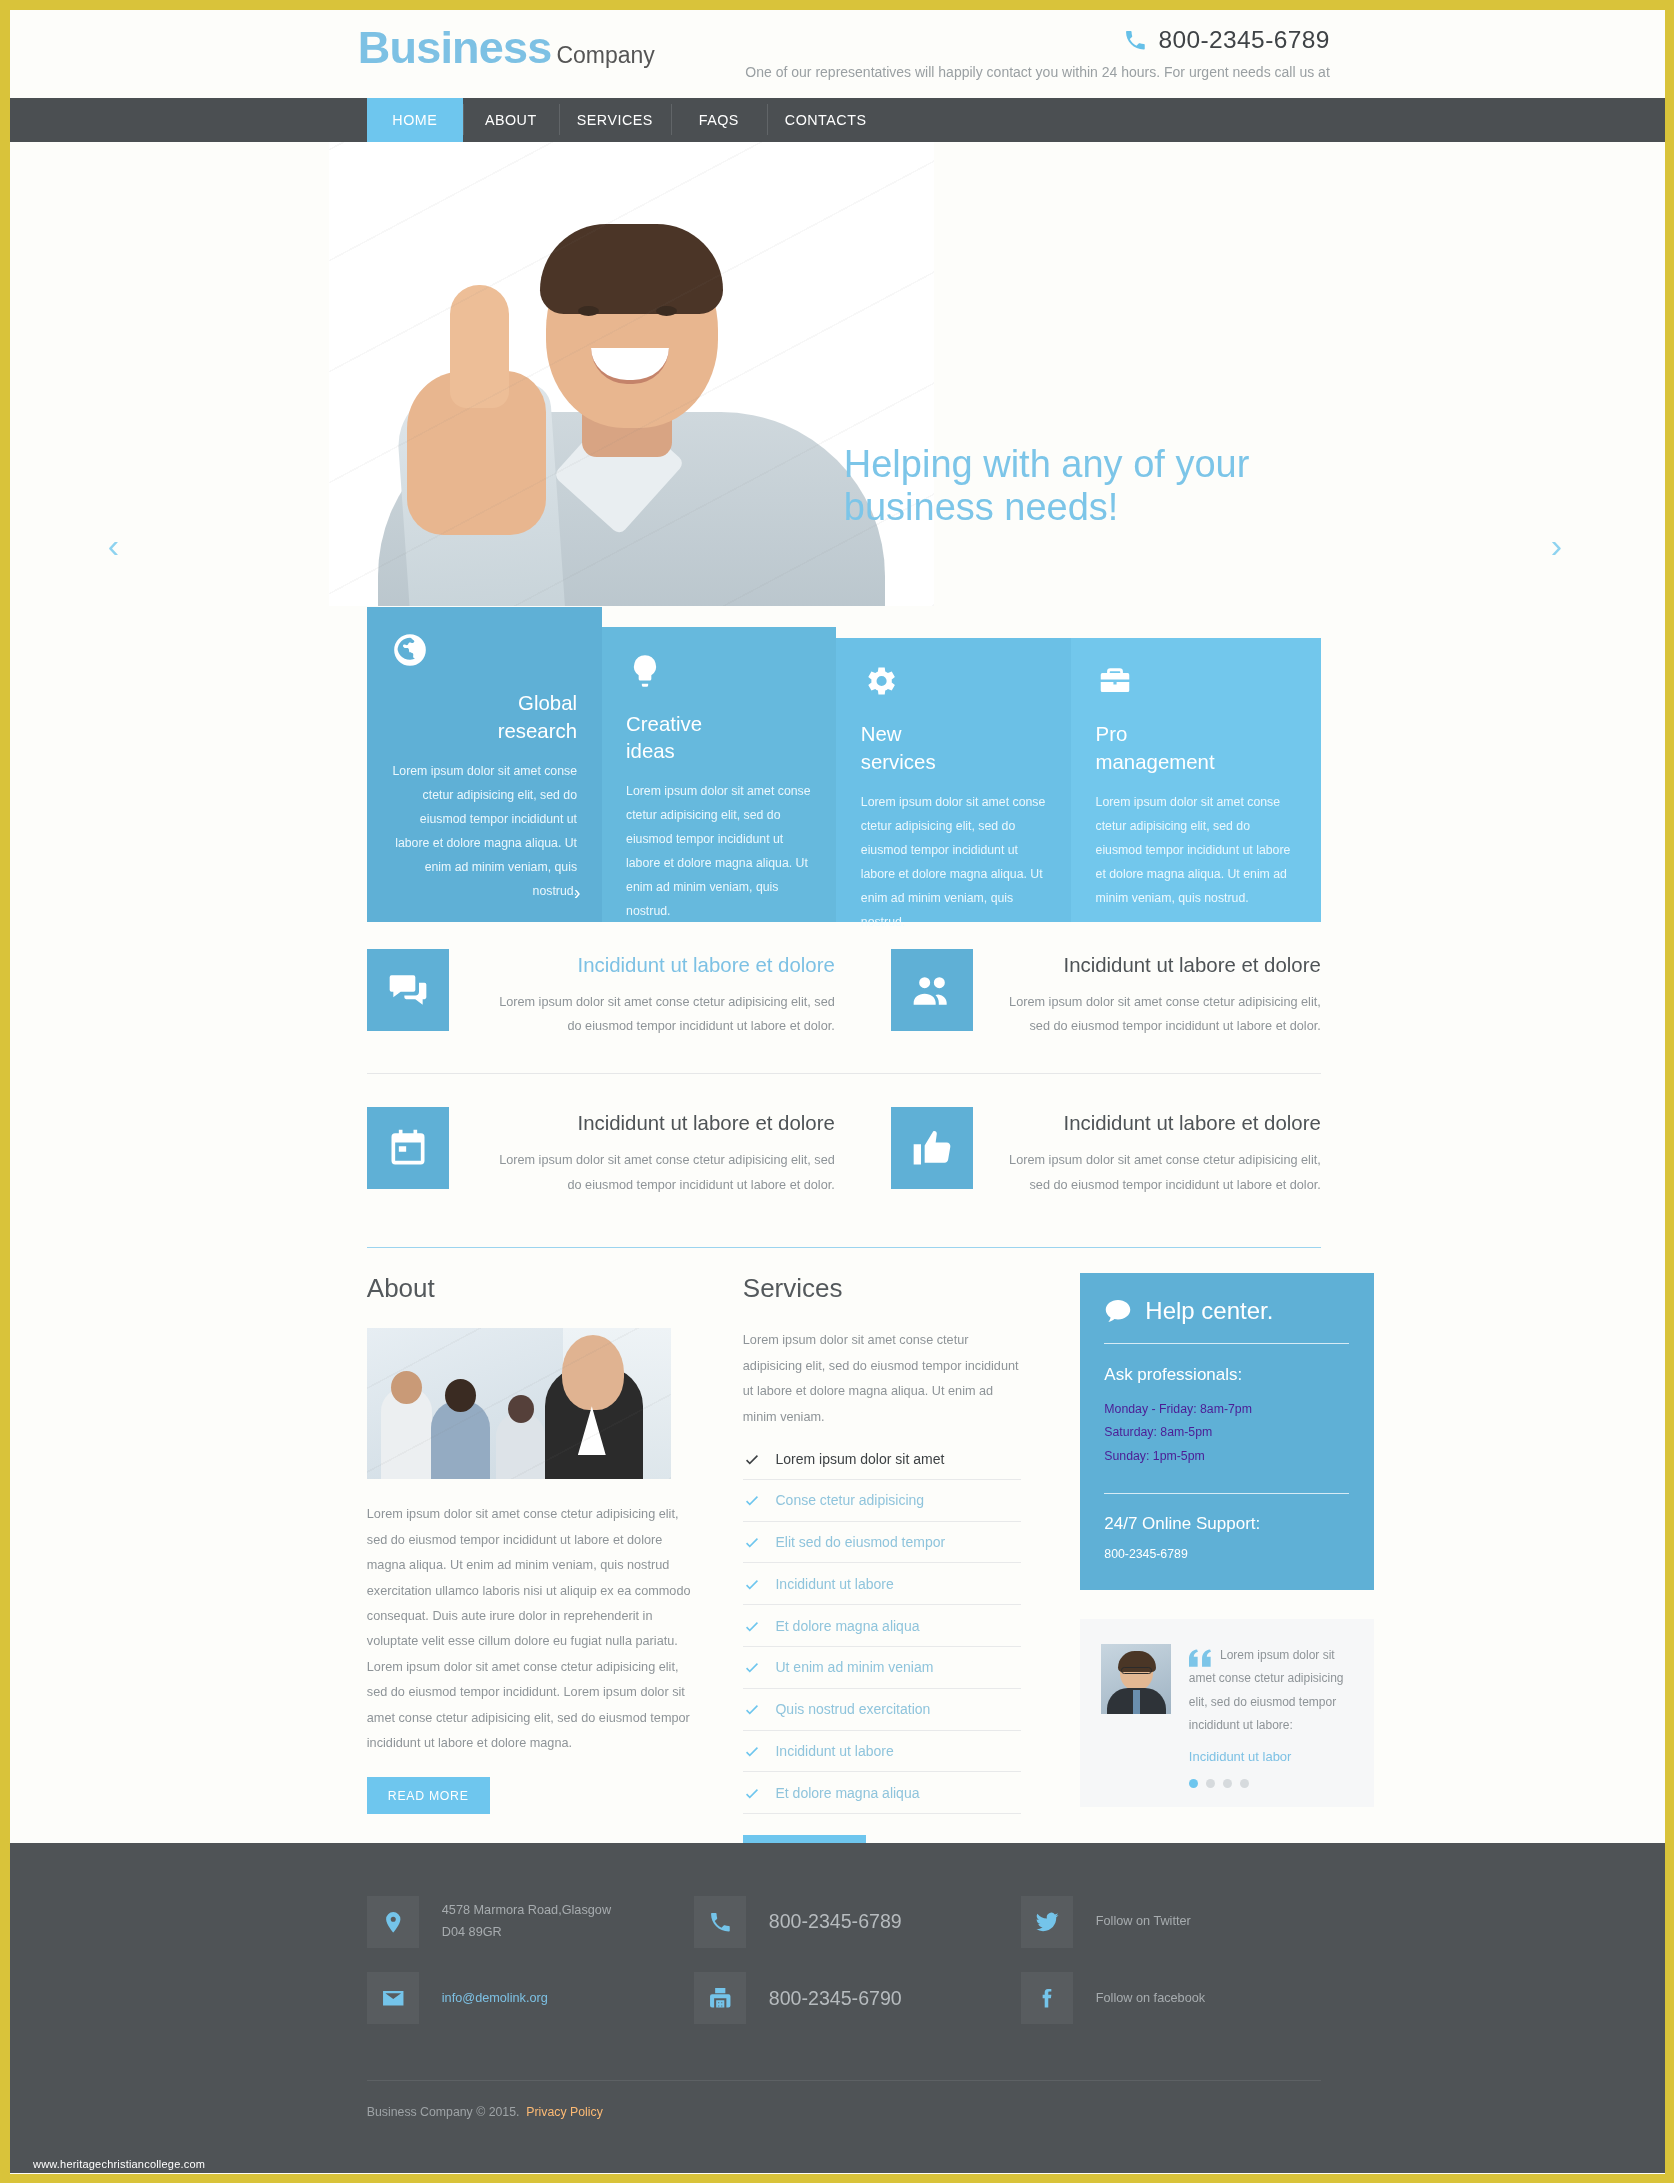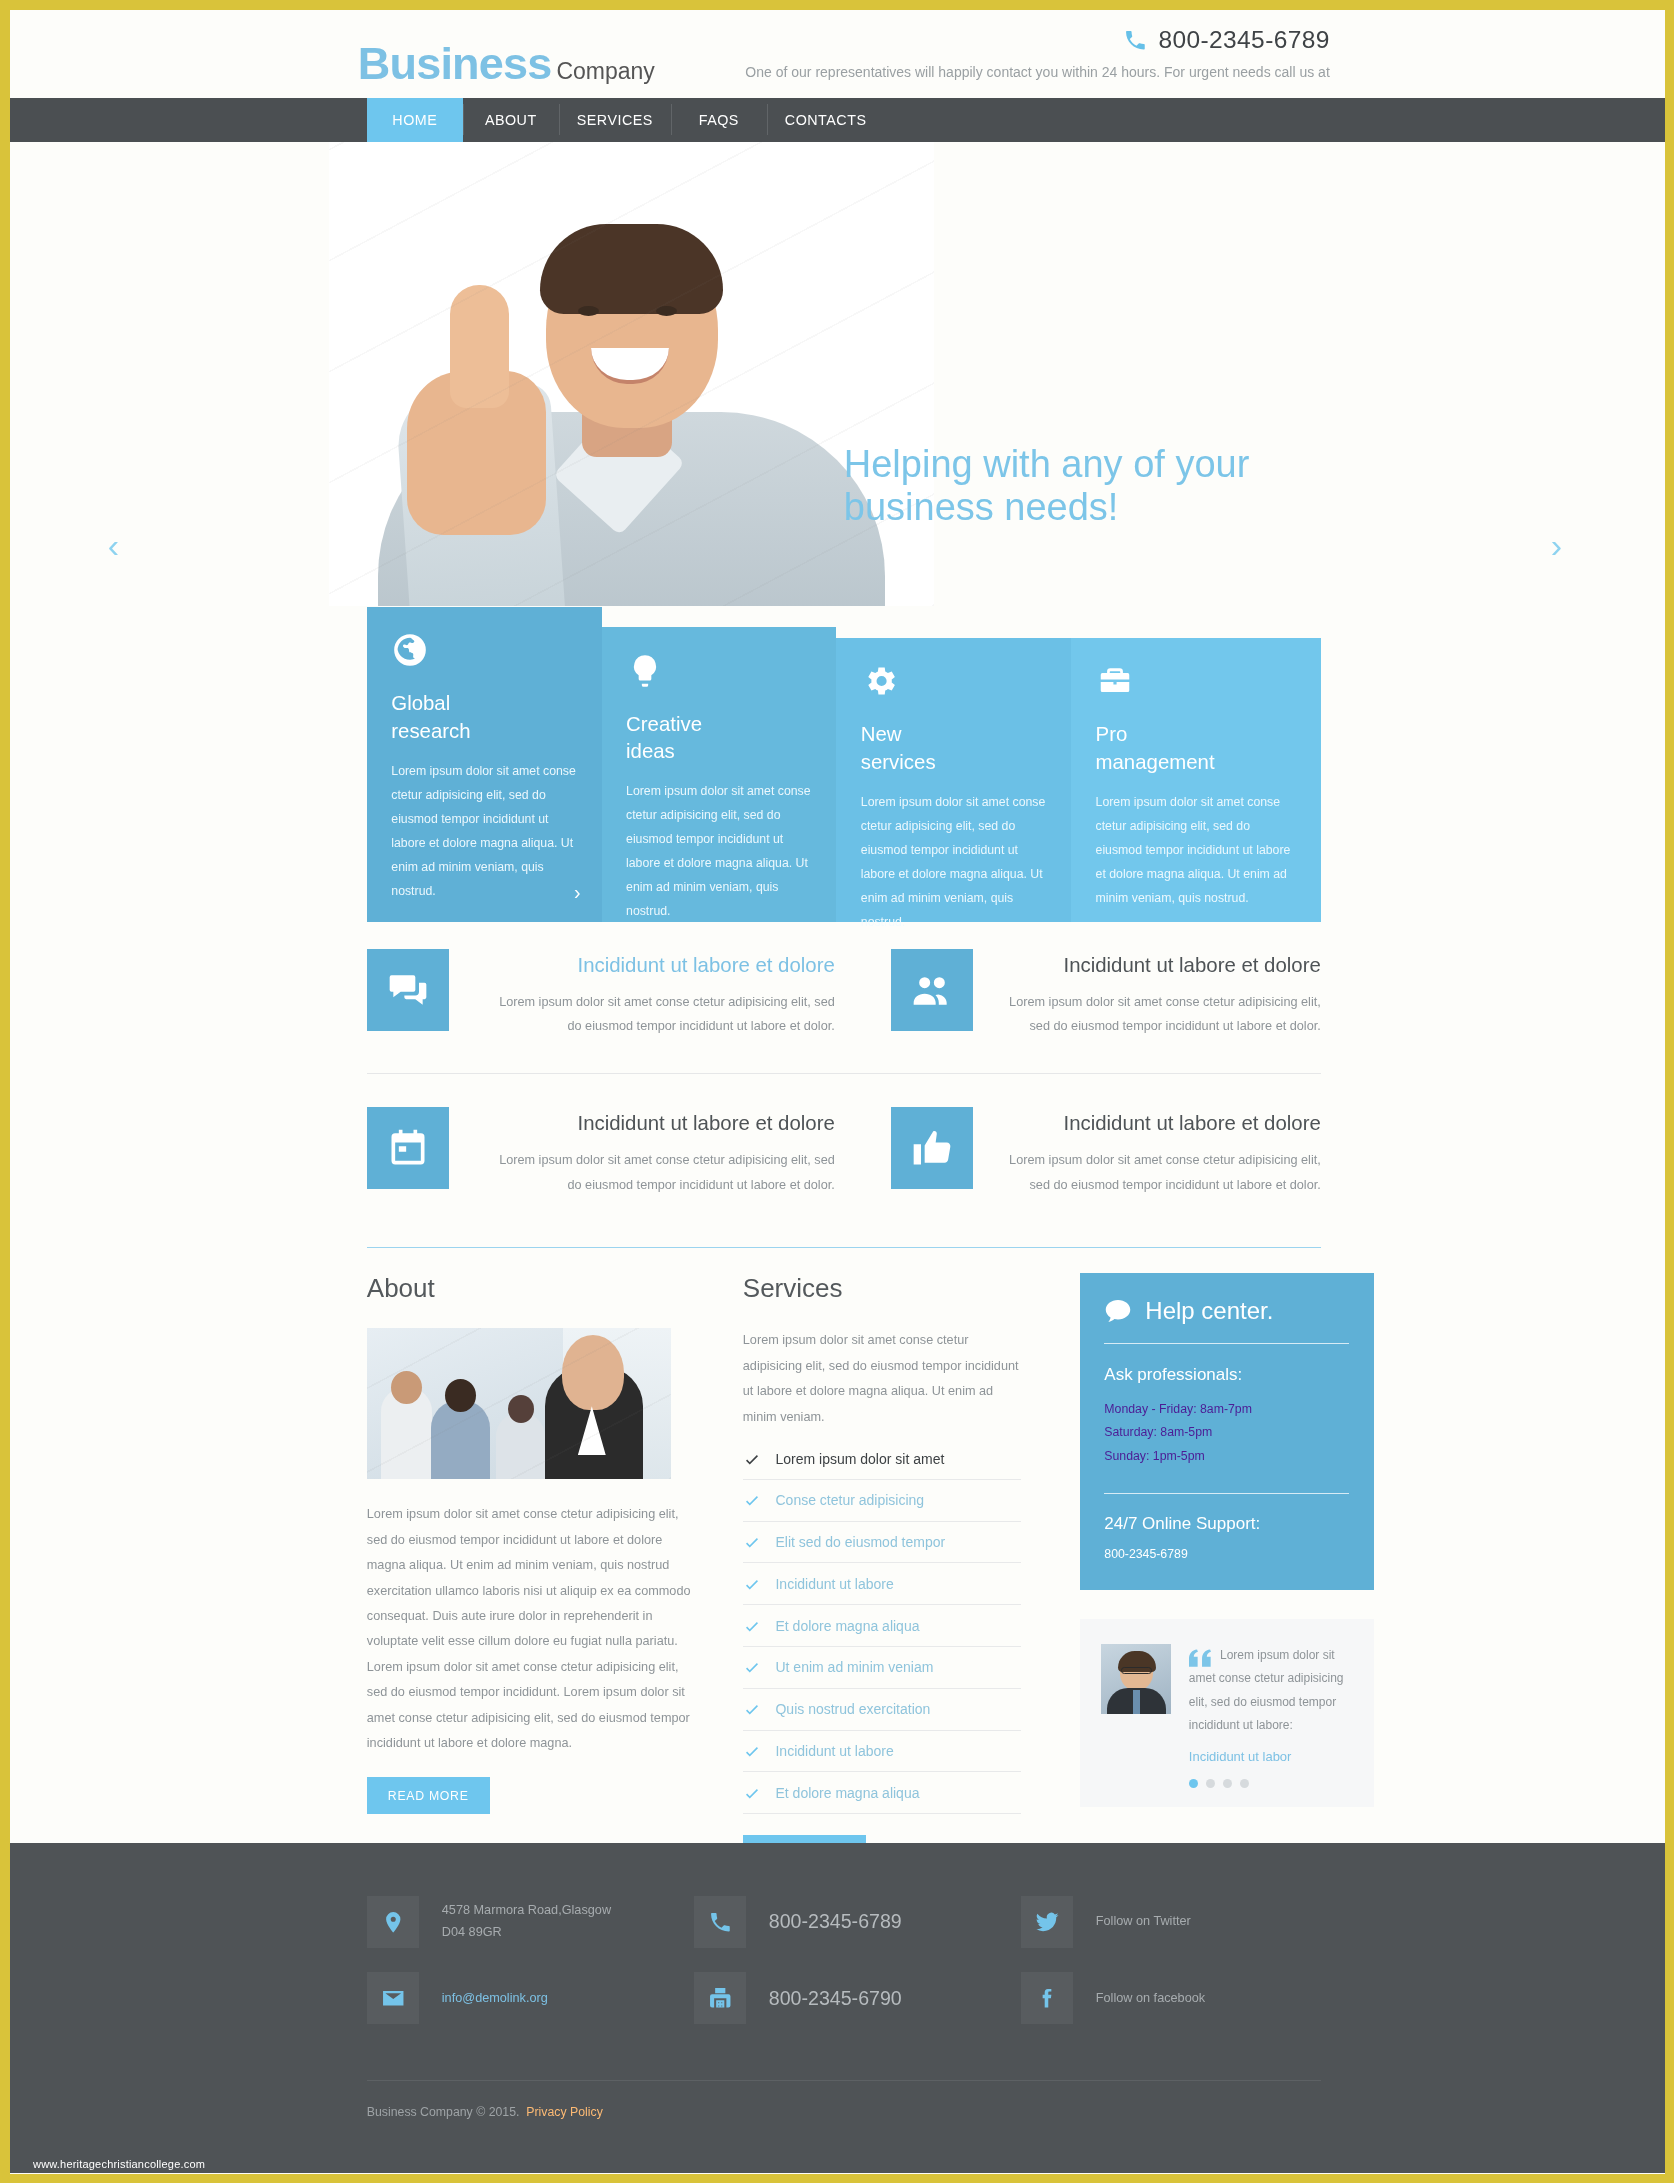--- a/index.html
+++ b/index.html
@@ -32,21 +32,21 @@
   }
 
   
   .header {
     position: relative;
     height: 88px;
     background: #fdfdfa;
   }
   .logo {
     position: absolute;
-    left: 348px; top: 28px;
+    left: 348px; top: 12px;
     white-space: nowrap;
   }
   .logo-main {
     font-size: 45px;
     font-weight: bold;
     color: #7dc1e4;
     letter-spacing: -0.8px;
   }
   .logo-sub {
     font-size: 23px;
@@ -180,21 +180,21 @@
     left: 357px; top: 597px;
     width: 954px; height: 315px;
     display:flex;
   }
   .feat {
     position:relative;
     background:#5fb0d6;
     padding: 24.5px 24.5px 16.4px 24.5px;
     color:#fff;
   }
-  .feat.f1 { width: 235px; background:#5fb0d6; }
+  .feat.f1 { width: 235px; background:#5fb0d6;text-align:right; }
   .feat.f2 { width: 235px; background:#66b9dd; margin-top: 20.4px; }
   .feat.f3 { width: 235px; background:#6bc0e6; margin-top: 31px; }
   .feat.f4 { width: 250px; background:#72c7ec; margin-top: 31px; }
   .feat-ic { width: 38px; height: 38px; fill: #ffffff; display:block; margin-bottom: 21px; }
   .feat-h {
     font-size: 20.4px; line-height: 1.35; font-weight: normal;
     margin-bottom: 14.7px;
   }
   .feat-p { font-size: 12.3px; line-height: 1.95; color: #f2fbff; opacity:.95; }
   .feat-more {

